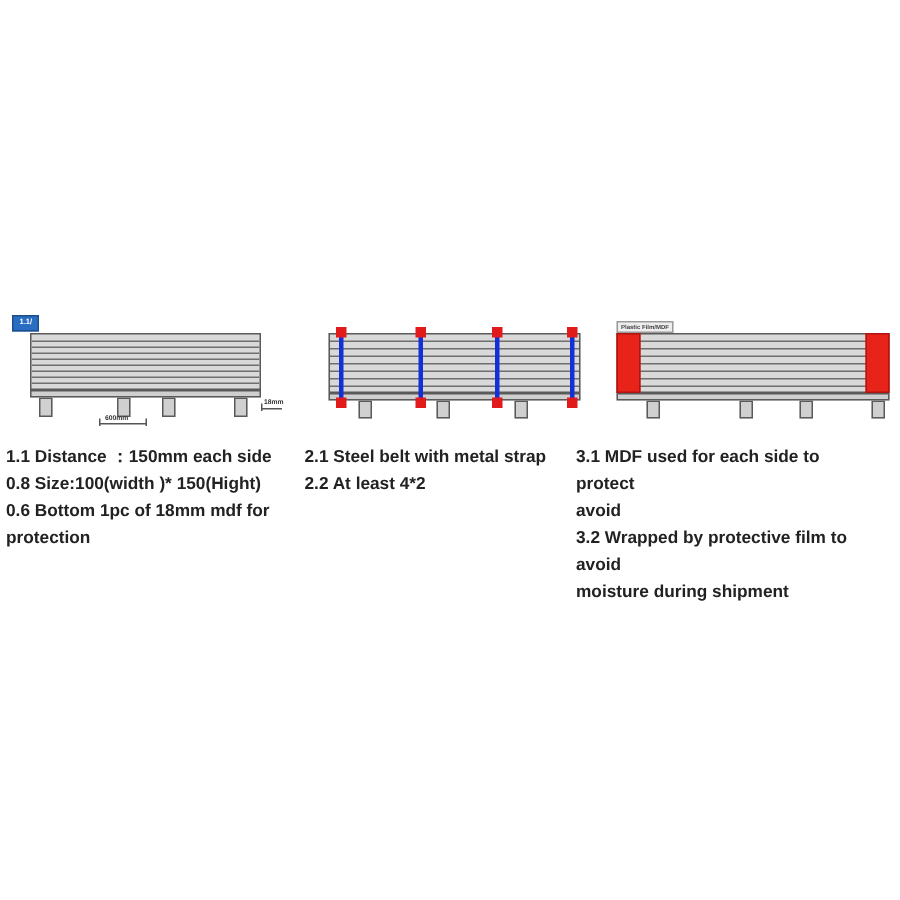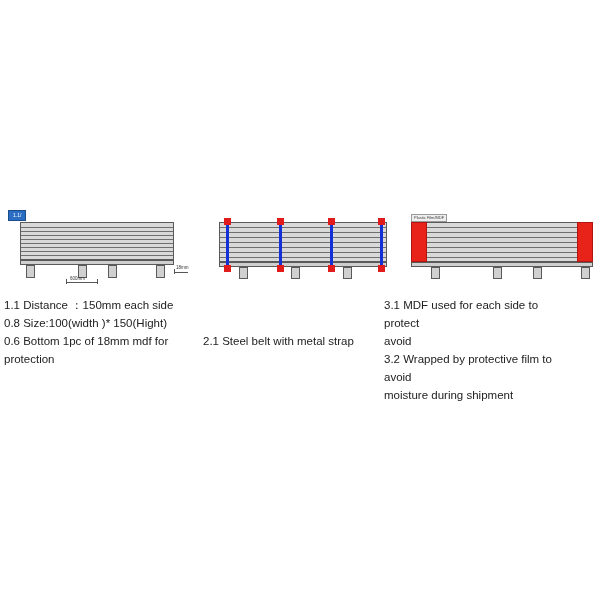--- a/index.html
+++ b/index.html
@@ -12,20 +12,21 @@
     background: #ffffff;
     font-family: "Liberation Sans", sans-serif;
     color: #222222;
     overflow: hidden;
   }
 
   .sheet {
     position: relative;
     width: 600px;
     height: 465px;
+    font-weight: bold;
   }
 
   
   .panel {
     position: absolute;
     top: 210px;
   }
   .panel-1 { left: 4px;   width: 190px; }
   .panel-2 { left: 203px; width: 190px; }
   .panel-3 { left: 403px; width: 195px; }
@@ -136,21 +137,21 @@
     position: absolute;
     top: 296px;
     font-size: 11.5px;
     line-height: 18px;
     color: #222222;
   }
   .caption p {
     margin: 0;
   }
   .cap-1 { left: 4px;   width: 190px; }
-  .cap-2 { left: 203px; width: 192px; margin-top: 36px; }
+  .cap-2 { left: 203px; width: 192px; }
   .cap-3 { left: 384px; width: 190px; }
 </style>
 </head>
 <body>
 
 <div class="sheet">
 
   <div class="panel panel-1">
     <div class="fig">
 
@@ -251,20 +252,21 @@
 
   <div class="caption cap-1">
     <p>1.1 Distance ：150mm each side</p>
     <p>0.8 Size:100(width )* 150(Hight)</p>
     <p>0.6 Bottom 1pc of 18mm mdf for</p>
     <p>protection</p>
   </div>
 
   <div class="caption cap-2">
     <p>2.1 Steel belt with metal strap</p>
+    <p>2.2 At least 4*2</p>
   </div>
 
   <div class="caption cap-3">
     <p>3.1 MDF used for each side to protect</p>
     <p>avoid</p>
     <p>3.2 Wrapped by protective film to avoid</p>
     <p>moisture during shipment</p>
   </div>
 
 </div>

